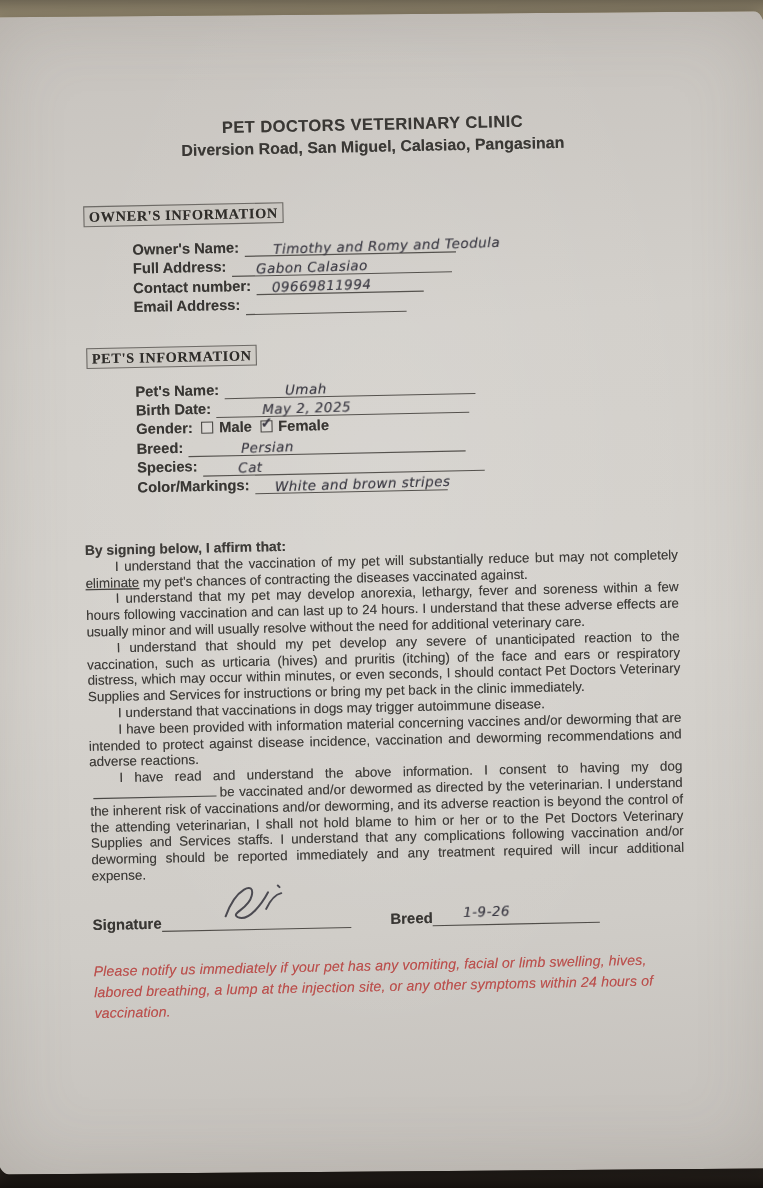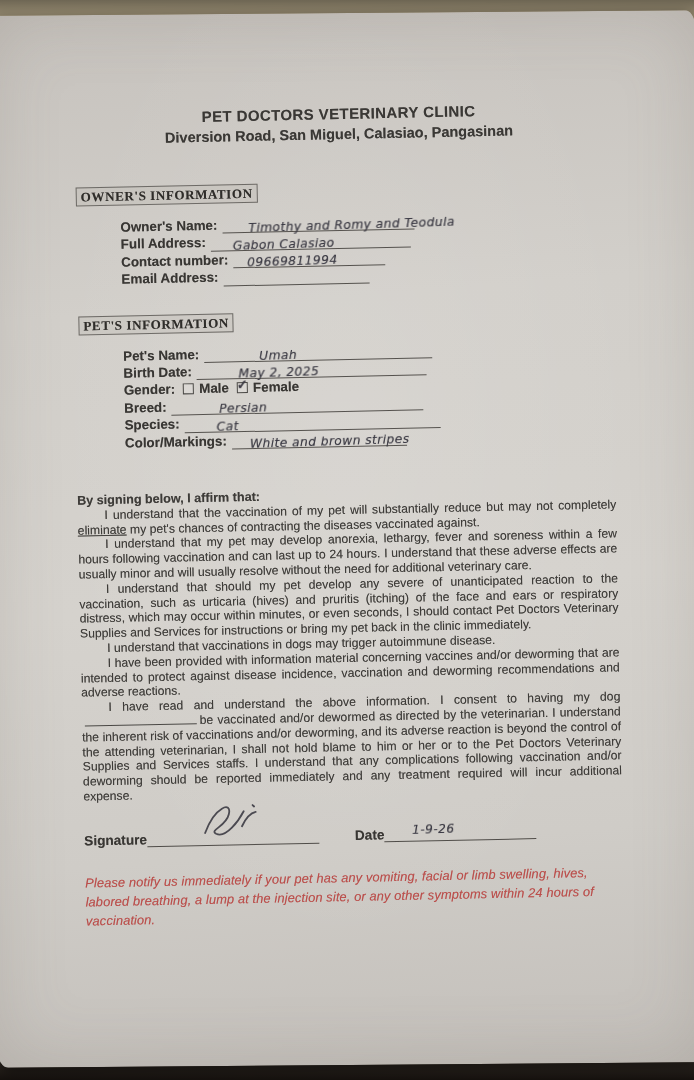--- a/index.html
+++ b/index.html
@@ -177,21 +177,21 @@
       <p><span>I have read and understand the above information. I consent to having my dog</span><span class="blank"></span><span>be vaccinated and/or dewormed as directed by the veterinarian. I understand the inherent risk of vaccinations and/or deworming, and its adverse reaction is beyond the control of the attending veterinarian, I shall not hold blame to him or her or to the Pet Doctors Veterinary Supplies and Services staffs. I understand that any complications following vaccination and/or deworming should be reported immediately and any treatment required will incur additional expense.</span></p>
     </div>
 
     <div class="sig-row">
       <span class="sig-label">Signature</span>
       <span class="sig-line">
         <svg class="scribble" width="96" height="44" viewBox="0 0 96 44">
           <path d="M20 34 C 30 8, 48 2, 44 16 C 41 28, 24 31, 31 35 C 41 40, 54 22, 59 13 M57 28 C 61 20, 66 15, 71 14 M68 7 l1.5 1.5" stroke="#34333c" fill="none" stroke-width="1.8" stroke-linecap="round" opacity="0.85"></path>
         </svg>
       </span>
-      <span class="date-label">Date</span>
+      <span class="date-label">Breed</span>
       <span class="date-line">
         <span class="hand date-hand">1-9-26</span>
       </span>
     </div>
 
     <div class="notice">Please notify us immediately if your pet has any vomiting, facial or limb swelling, hives, labored breathing, a lump at the injection site, or any other symptoms within 24 hours of vaccination.</div>
 
   </div>
 </div>
 

